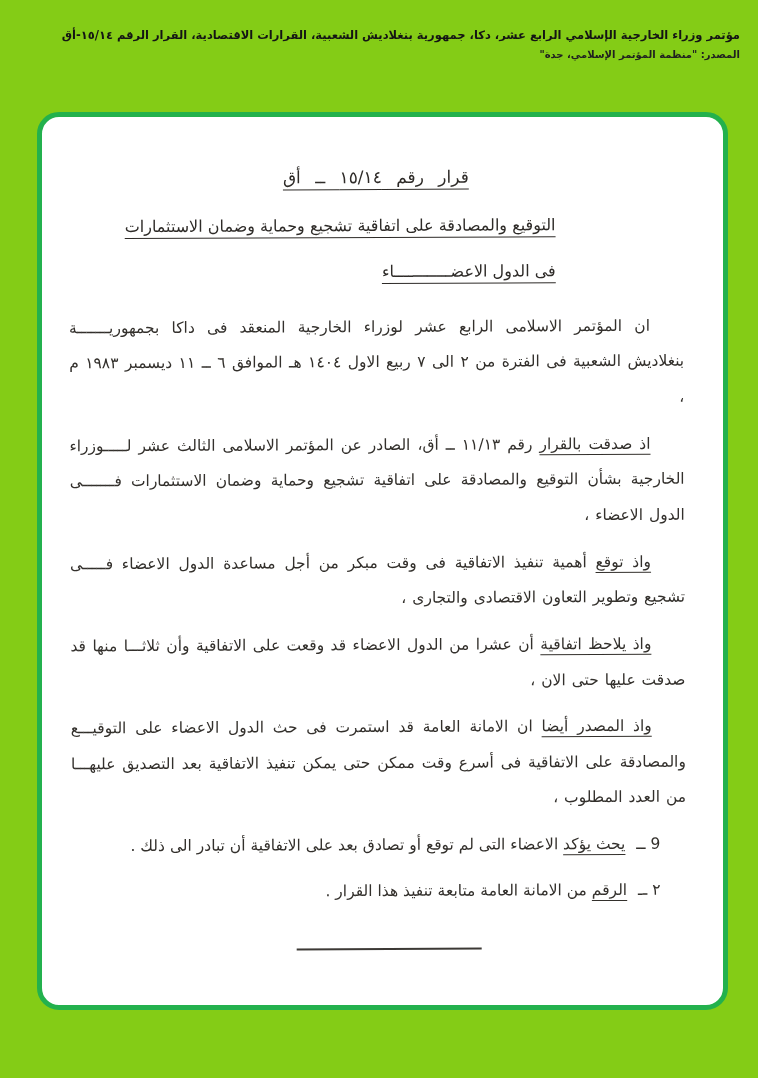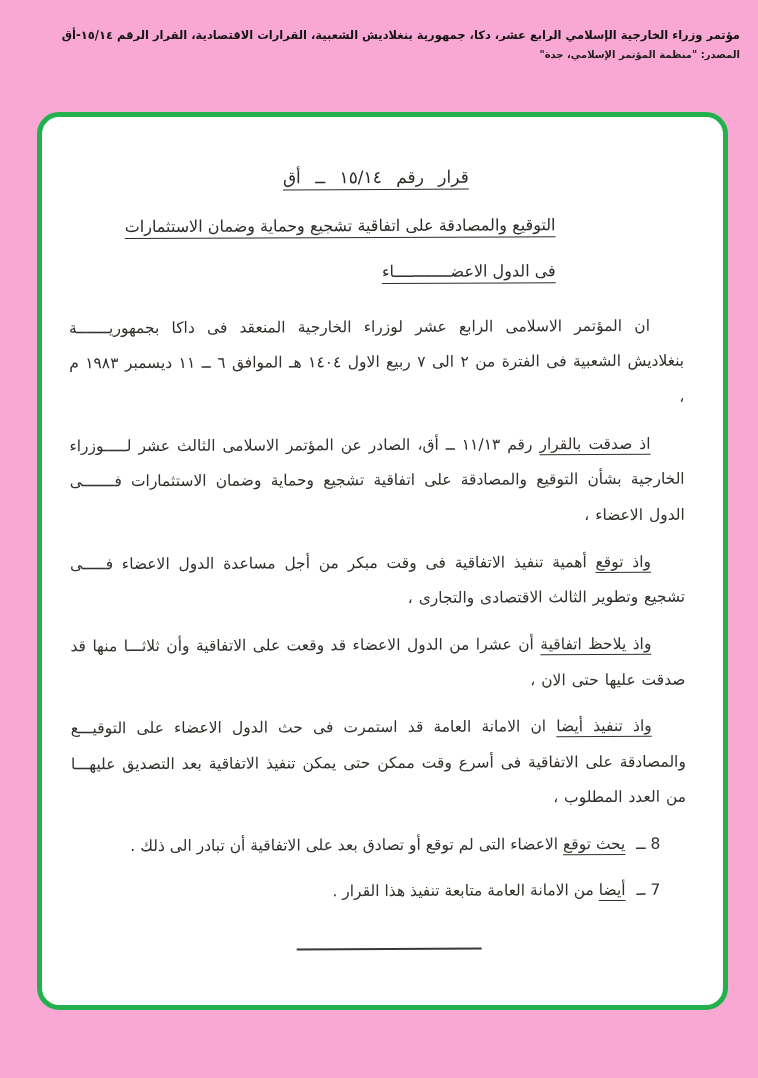--- a/index.html
+++ b/index.html
@@ -3,21 +3,21 @@
 <meta charset="utf-8">
 <style>
   * { margin: 0; padding: 0; box-sizing: border-box; }
   html, body { background: #ffffff; }
   body {
     width: 758px; height: 1078px;
     font-family: "DejaVu Sans", sans-serif;
     position: relative;
     overflow: hidden;
   }
-  .page { position: relative; width: 758px; height: 1078px; background: #f9a8d4; }
+  .page { position: relative; width: 758px; height: 1078px; background: #84cc16; }
 
   
   .doc-header {
     position: absolute;
     top: 26px; right: 18px; left: 18px;
     direction: rtl;
     text-align: right;
     color: #141414;
   }
   .header-line1 {
@@ -122,39 +122,39 @@
 
       <p class="para">
         <span>ان المؤتمر الاسلامى الرابع عشر لوزراء الخارجية المنعقد فى داكا بجمهوريـــــــة بنغلاديش الشعبية فى الفترة من ٢ الى ٧ ربيع الاول ١٤٠٤ هـ الموافق ٦ ــ ١١ ديسمبر ١٩٨٣ م ،</span>
       </p>
 
       <p class="para">
         <span class="lead">اذ صدقت بالقرار</span><span> رقم ١١/١٣ ــ أق، الصادر عن المؤتمر الاسلامى الثالث عشر لـــــوزراء الخارجية بشأن التوقيع والمصادقة على اتفاقية تشجيع وحماية وضمان الاستثمارات فـــــــى الدول الاعضاء ،</span>
       </p>
 
       <p class="para">
-        <span class="lead">واذ توقع</span><span> أهمية تنفيذ الاتفاقية فى وقت مبكر من أجل مساعدة الدول الاعضاء فـــــى تشجيع وتطوير الثالث الاقتصادى والتجارى ،</span>
+        <span class="lead">واذ توقع</span><span> أهمية تنفيذ الاتفاقية فى وقت مبكر من أجل مساعدة الدول الاعضاء فـــــى تشجيع وتطوير التعاون الاقتصادى والتجارى ،</span>
       </p>
 
       <p class="para">
         <span class="lead">واذ يلاحظ اتفاقية</span><span> أن عشرا من الدول الاعضاء قد وقعت على الاتفاقية وأن ثلاثـــا منها قد صدقت عليها حتى الان ،</span>
       </p>
 
       <p class="para">
-        <span class="lead">واذ تنفيذ أيضا</span><span> ان الامانة العامة قد استمرت فى حث الدول الاعضاء على التوقيـــع والمصادقة على الاتفاقية فى أسرع وقت ممكن حتى يمكن تنفيذ الاتفاقية بعد التصديق عليهـــا من العدد المطلوب ،</span>
+        <span class="lead">واذ المصدر أيضا</span><span> ان الامانة العامة قد استمرت فى حث الدول الاعضاء على التوقيـــع والمصادقة على الاتفاقية فى أسرع وقت ممكن حتى يمكن تنفيذ الاتفاقية بعد التصديق عليهـــا من العدد المطلوب ،</span>
       </p>
 
       <p class="res-item">
-        <span class="num">8 ــ</span>
-        <span class="lead">يحث توقع</span><span> الاعضاء التى لم توقع أو تصادق بعد على الاتفاقية أن تبادر الى ذلك .</span>
+        <span class="num">9 ــ</span>
+        <span class="lead">يحث يؤكد</span><span> الاعضاء التى لم توقع أو تصادق بعد على الاتفاقية أن تبادر الى ذلك .</span>
       </p>
 
       <p class="res-item">
-        <span class="num">7 ــ</span>
-        <span class="lead">أيضا</span><span> من الامانة العامة متابعة تنفيذ هذا القرار .</span>
+        <span class="num">٢ ــ</span>
+        <span class="lead">الرقم</span><span> من الامانة العامة متابعة تنفيذ هذا القرار .</span>
       </p>
 
       <div class="end-rule"></div>
 
     </div>
   </div>
 
 </div>
 
 </body></html>

